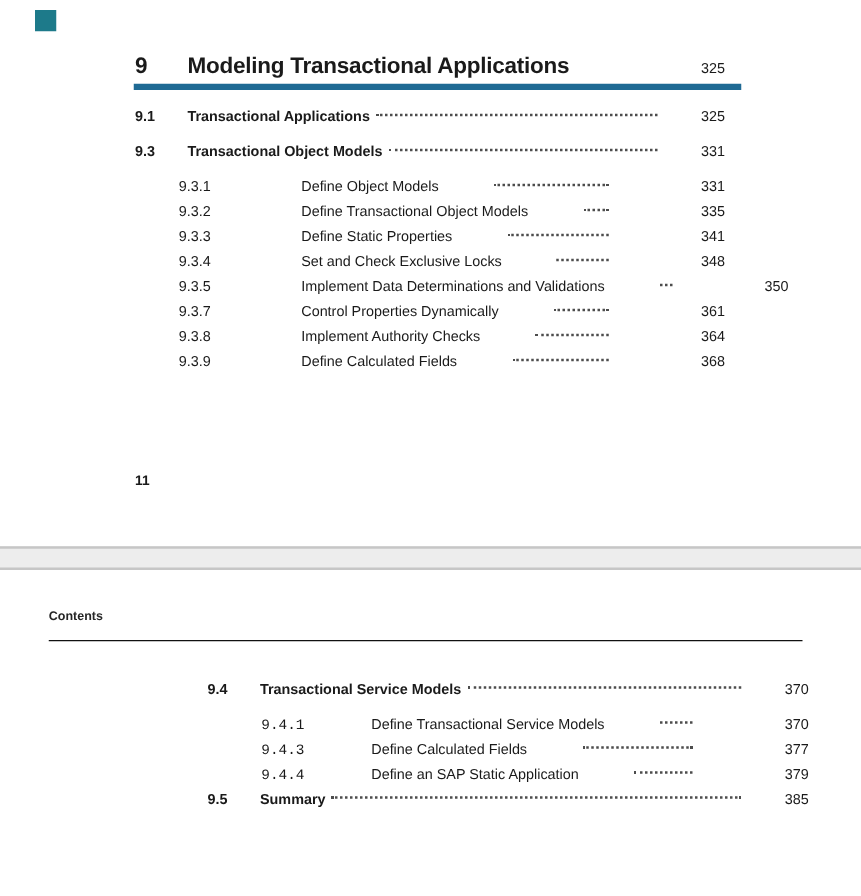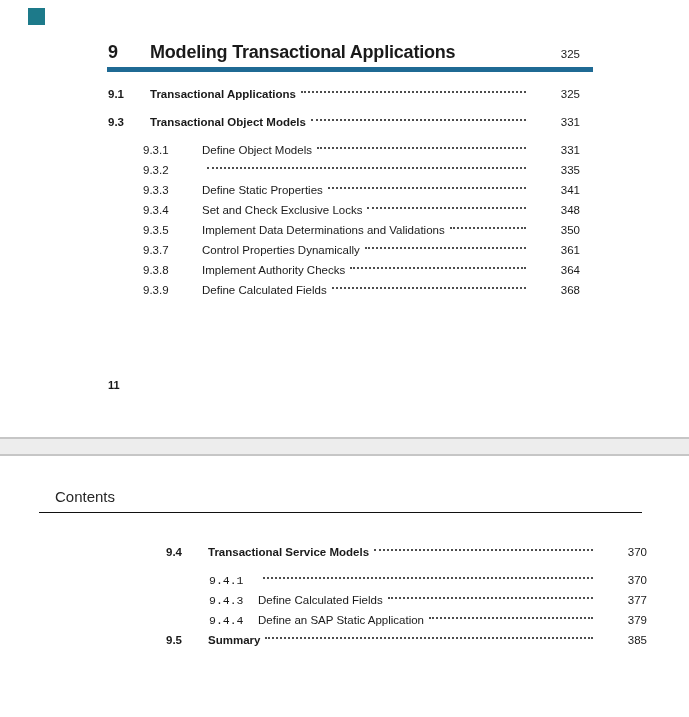--- a/index.html
+++ b/index.html
@@ -16,36 +16,36 @@
   .chapter-heading .ch-page{width:42px;text-align:right;font-size:11.5px;font-weight:400;}
   .chapter-underline{position:absolute;left:107px;top:67px;width:486px;height:5px;background:#1f6a94;}
 
   
   .toc-block{position:absolute;display:block;}
   .toc-top{left:108px;top:88px;width:472px;}
   .toc-bottom{left:166px;top:546px;width:481px;}
   .toc-row{display:flex;align-items:flex-start;font-size:11.5px;color:#1a1a1a;white-space:nowrap;}
   .toc-row.l1{font-weight:700;height:28px;}
   .toc-row.l1 .num{width:42px;flex:0 0 42px;}
-  .toc-row.l2{font-weight:400;height:20px;padding-left:35px;}
+  .toc-row.l2{font-weight:400;height:20px;padding-left:35px;gap:39px;}
   .toc-row.l2 .num{width:59px;flex:0 0 59px;}
   .toc-bottom .toc-row.l2{padding-left:43px;}
   .toc-bottom .toc-row.l2 .num{width:49px;flex:0 0 49px;font-family:Liberation Mono, monospace;}
   .toc-row .title{flex:0 0 auto;}
   .leader{flex:1 1 auto;height:0;border-bottom:2px dotted #4d4d4d;margin-left:5px;margin-right:12px;transform:translateY(3px);min-width:10px;}
   .pagenum{width:42px;flex:0 0 42px;text-align:right;font-weight:400;}
 
   
   .folio{position:absolute;left:108px;top:379px;width:472px;text-align:left;font-size:11px;font-weight:700;color:#1a1a1a;}
 
   
   .page-separator{position:absolute;left:0;top:437px;width:689px;height:19px;background:#ededed;border-top:2px solid #c6c6c6;border-bottom:2px solid #c6c6c6;box-sizing:border-box;}
 
   
-  .running-header{position:absolute;left:55px;top:488px;font-size:15px;color:#262626;}
+  .running-header{position:absolute;left:39px;top:488px;font-size:10px;color:#262626;font-weight:bold;}
   .running-header-rule{position:absolute;left:39px;top:512px;width:603px;height:0;border-bottom:1.5px solid #111111;}
 </style>
 </head>
 <body>
 
 <div id="screen">
 
   <div class="corner-marker" style="background: rgb(29, 122, 138);"></div>
 
   <div class="chapter-heading">
@@ -70,20 +70,21 @@
         <span class="pagenum">331</span>
       </div>
       <div class="toc-row l2">
         <span class="num">9.3.1</span>
         <span class="title">Define Object Models</span>
         <span class="leader"></span>
         <span class="pagenum">331</span>
       </div>
       <div class="toc-row l2">
         <span class="num">9.3.2</span>
+        <span class="title">Define Transactional Object Models</span>
         <span class="leader"></span>
         <span class="pagenum">335</span>
       </div>
       <div class="toc-row l2">
         <span class="num">9.3.3</span>
         <span class="title">Define Static Properties</span>
         <span class="leader"></span>
         <span class="pagenum">341</span>
       </div>
       <div class="toc-row l2">
@@ -128,20 +129,21 @@
   <div class="toc-block toc-bottom">
 
   <div class="toc-row l1">
         <span class="num">9.4</span>
         <span class="title">Transactional Service Models</span>
         <span class="leader"></span>
         <span class="pagenum">370</span>
       </div>
       <div class="toc-row l2">
         <span class="num">9.4.1</span>
+        <span class="title">Define Transactional Service Models</span>
         <span class="leader"></span>
         <span class="pagenum">370</span>
       </div>
       <div class="toc-row l2">
         <span class="num">9.4.3</span>
         <span class="title">Define Calculated Fields</span>
         <span class="leader"></span>
         <span class="pagenum">377</span>
       </div>
       <div class="toc-row l2">

